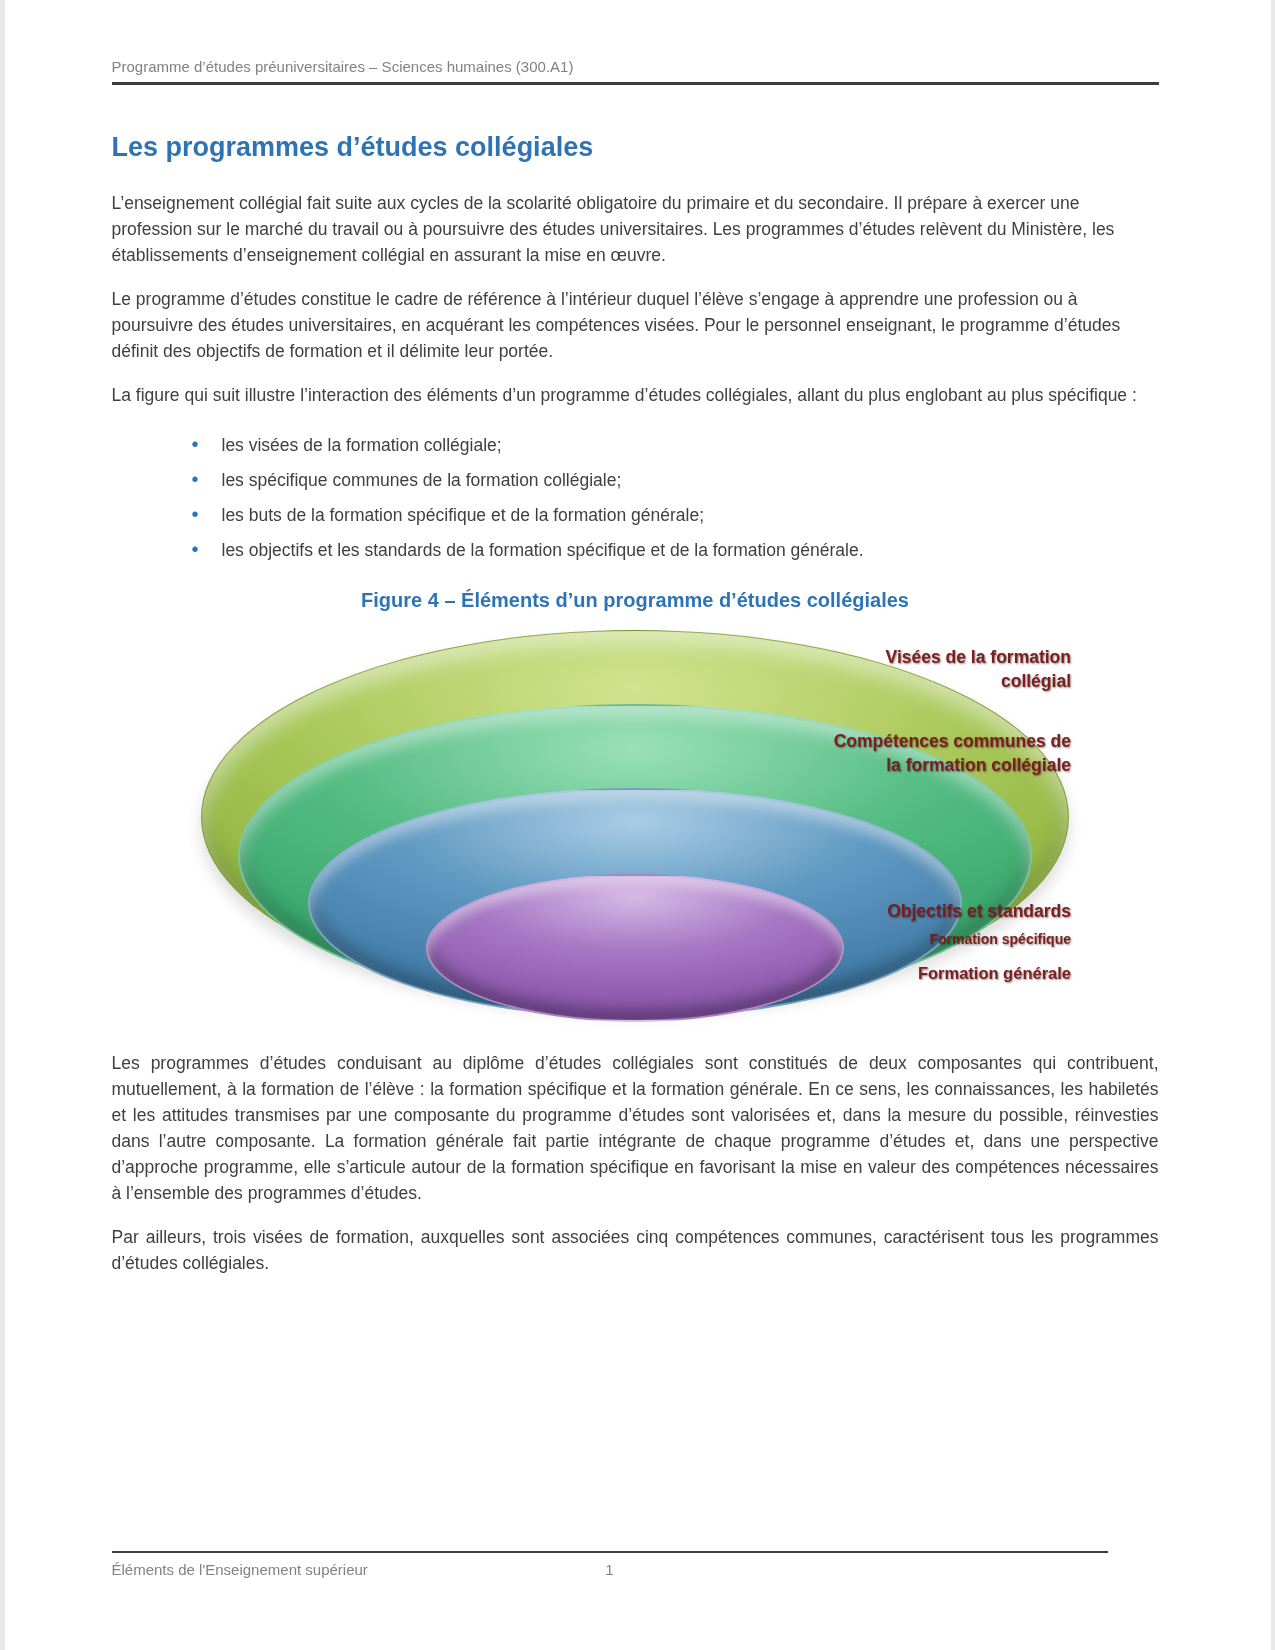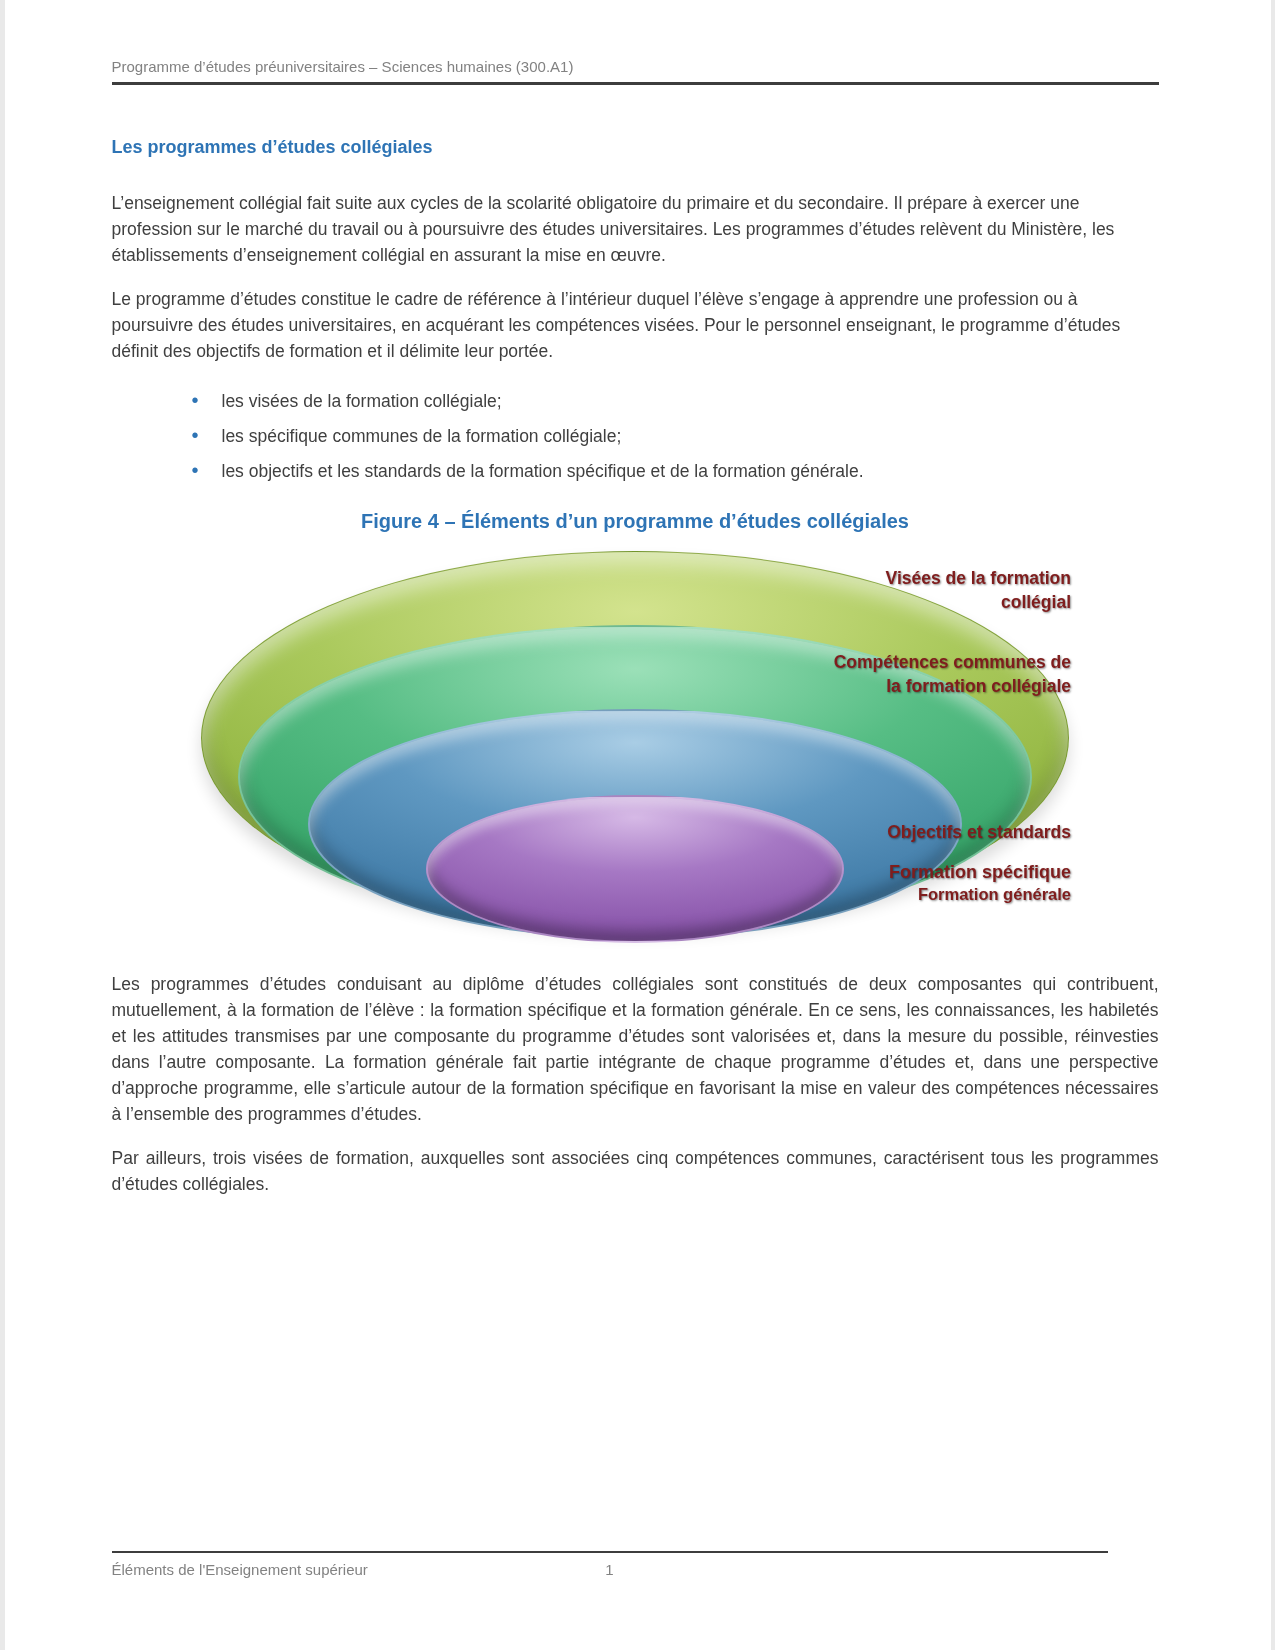--- a/index.html
+++ b/index.html
@@ -9,21 +9,21 @@
     margin:0 auto;
     background:#ffffff;
     box-sizing:border-box;
     padding:58px 112px 0 107px;
     font-family:"Liberation Sans","DejaVu Sans",sans-serif;
     color:#3f3f3f;
     overflow:hidden;
   }
   .running-head{font-size:15px;color:#828282;}
   .head-rule{border-bottom:3px solid #3d3d3d;margin-top:7px;}
-  h1.doc-title{margin:46px 0 0 0;font-size:18px;line-height:33px;color:#2e74b5;font-weight:bold;}
+  h1.doc-title{margin:46px 0 0 0;font-size:27px;line-height:33px;color:#2e74b5;font-weight:bold;}
   p.body{margin:18px 0 0 0;font-size:17.5px;line-height:26px;}
   p.first{margin-top:26px;}
   p.just{text-align:justify;}
   .bullets{margin:24px 0 0 78px;padding:0;list-style:none;}
   .bullets li{position:relative;padding-left:32px;margin-bottom:9px;font-size:17.5px;line-height:26px;}
   .bullets li::before{content:"\2022";position:absolute;left:2px;top:-1px;color:#2e74b5;font-size:20px;}
   .fig-caption{margin-top:26px;text-align:center;color:#2e74b5;font-weight:bold;font-size:20px;}
   .figure{position:relative;margin:18px auto 0 auto;width:872px;height:394px;}
   .ellipse{position:absolute;left:50%;transform:translateX(-50%);border-radius:50%;}
   .ring1{
@@ -53,21 +53,21 @@
   .ring-label{
     position:absolute;left:0;right:0;text-align:right;
     color:#7f1d1d;font-weight:bold;font-size:17.5px;line-height:24px;
     text-shadow:1px 1px 2px rgba(0,0,0,.45);
   }
   .ring-label span{display:block;}
   .lbl1{top:15px;}
   .lbl2{top:99px;}
   .lbl3{top:180px;}
   .lbl4{top:269px;}
-  .lbl4-sub1{top:309px;font-weight:600;font-size:18px;}
+  .lbl4-sub1{top:297px;font-weight:600;font-size:14px;}
   .lbl4-sub2{top:331px;font-weight:600;font-size:16.5px;}
   .page-footer{position:absolute;left:107px;right:163px;top:1551px;}
   .foot-rule{border-top:2.5px solid #3d3d3d;}
   .foot-row{position:relative;margin-top:8px;font-size:15px;color:#828282;}
   .foot-page{position:absolute;left:0;right:0;text-align:center;color:#828282;}
 </style>
 </head>
 <body>
 
 <div class="page">
@@ -76,24 +76,26 @@
     <div class="running-head">Programme d’études préuniversitaires – Sciences humaines (300.A1)</div>
     <div class="head-rule"></div>
   </header>
 
   <h1 class="doc-title">Les programmes d’études collégiales</h1>
 
   <p class="body first">L’enseignement collégial fait suite aux cycles de la scolarité obligatoire du primaire et du secondaire. Il prépare à exercer une profession sur le marché du travail ou à poursuivre des études universitaires. Les programmes d’études relèvent du Ministère, les établissements d’enseignement collégial en assurant la mise en œuvre.</p>
 
   <p class="body">Le programme d’études constitue le cadre de référence à l’intérieur duquel l’élève s’engage à apprendre une profession ou à poursuivre des études universitaires, en acquérant les compétences visées. Pour le personnel enseignant, le programme d’études définit des objectifs de formation et il délimite leur portée.</p>
 
+  <p class="body">La figure qui suit illustre l’interaction des éléments d’un programme d’études collégiales, allant du plus englobant au plus spécifique :</p>
 
   <ul class="bullets">
     <li>les visées de la formation collégiale;</li>
     <li>les spécifique communes de la formation collégiale;</li>
+    <li>les buts de la formation spécifique et de la formation générale;</li>
     <li>les objectifs et les standards de la formation spécifique et de la formation générale.</li>
   </ul>
 
   <div class="fig-caption">Figure 4 – Éléments d’un programme d’études collégiales</div>
 
   <div class="figure">
     <div class="ellipse ring1"></div>
     <div class="ellipse ring2"></div>
     <div class="ellipse ring3"></div>
     <div class="ellipse ring4"></div>

